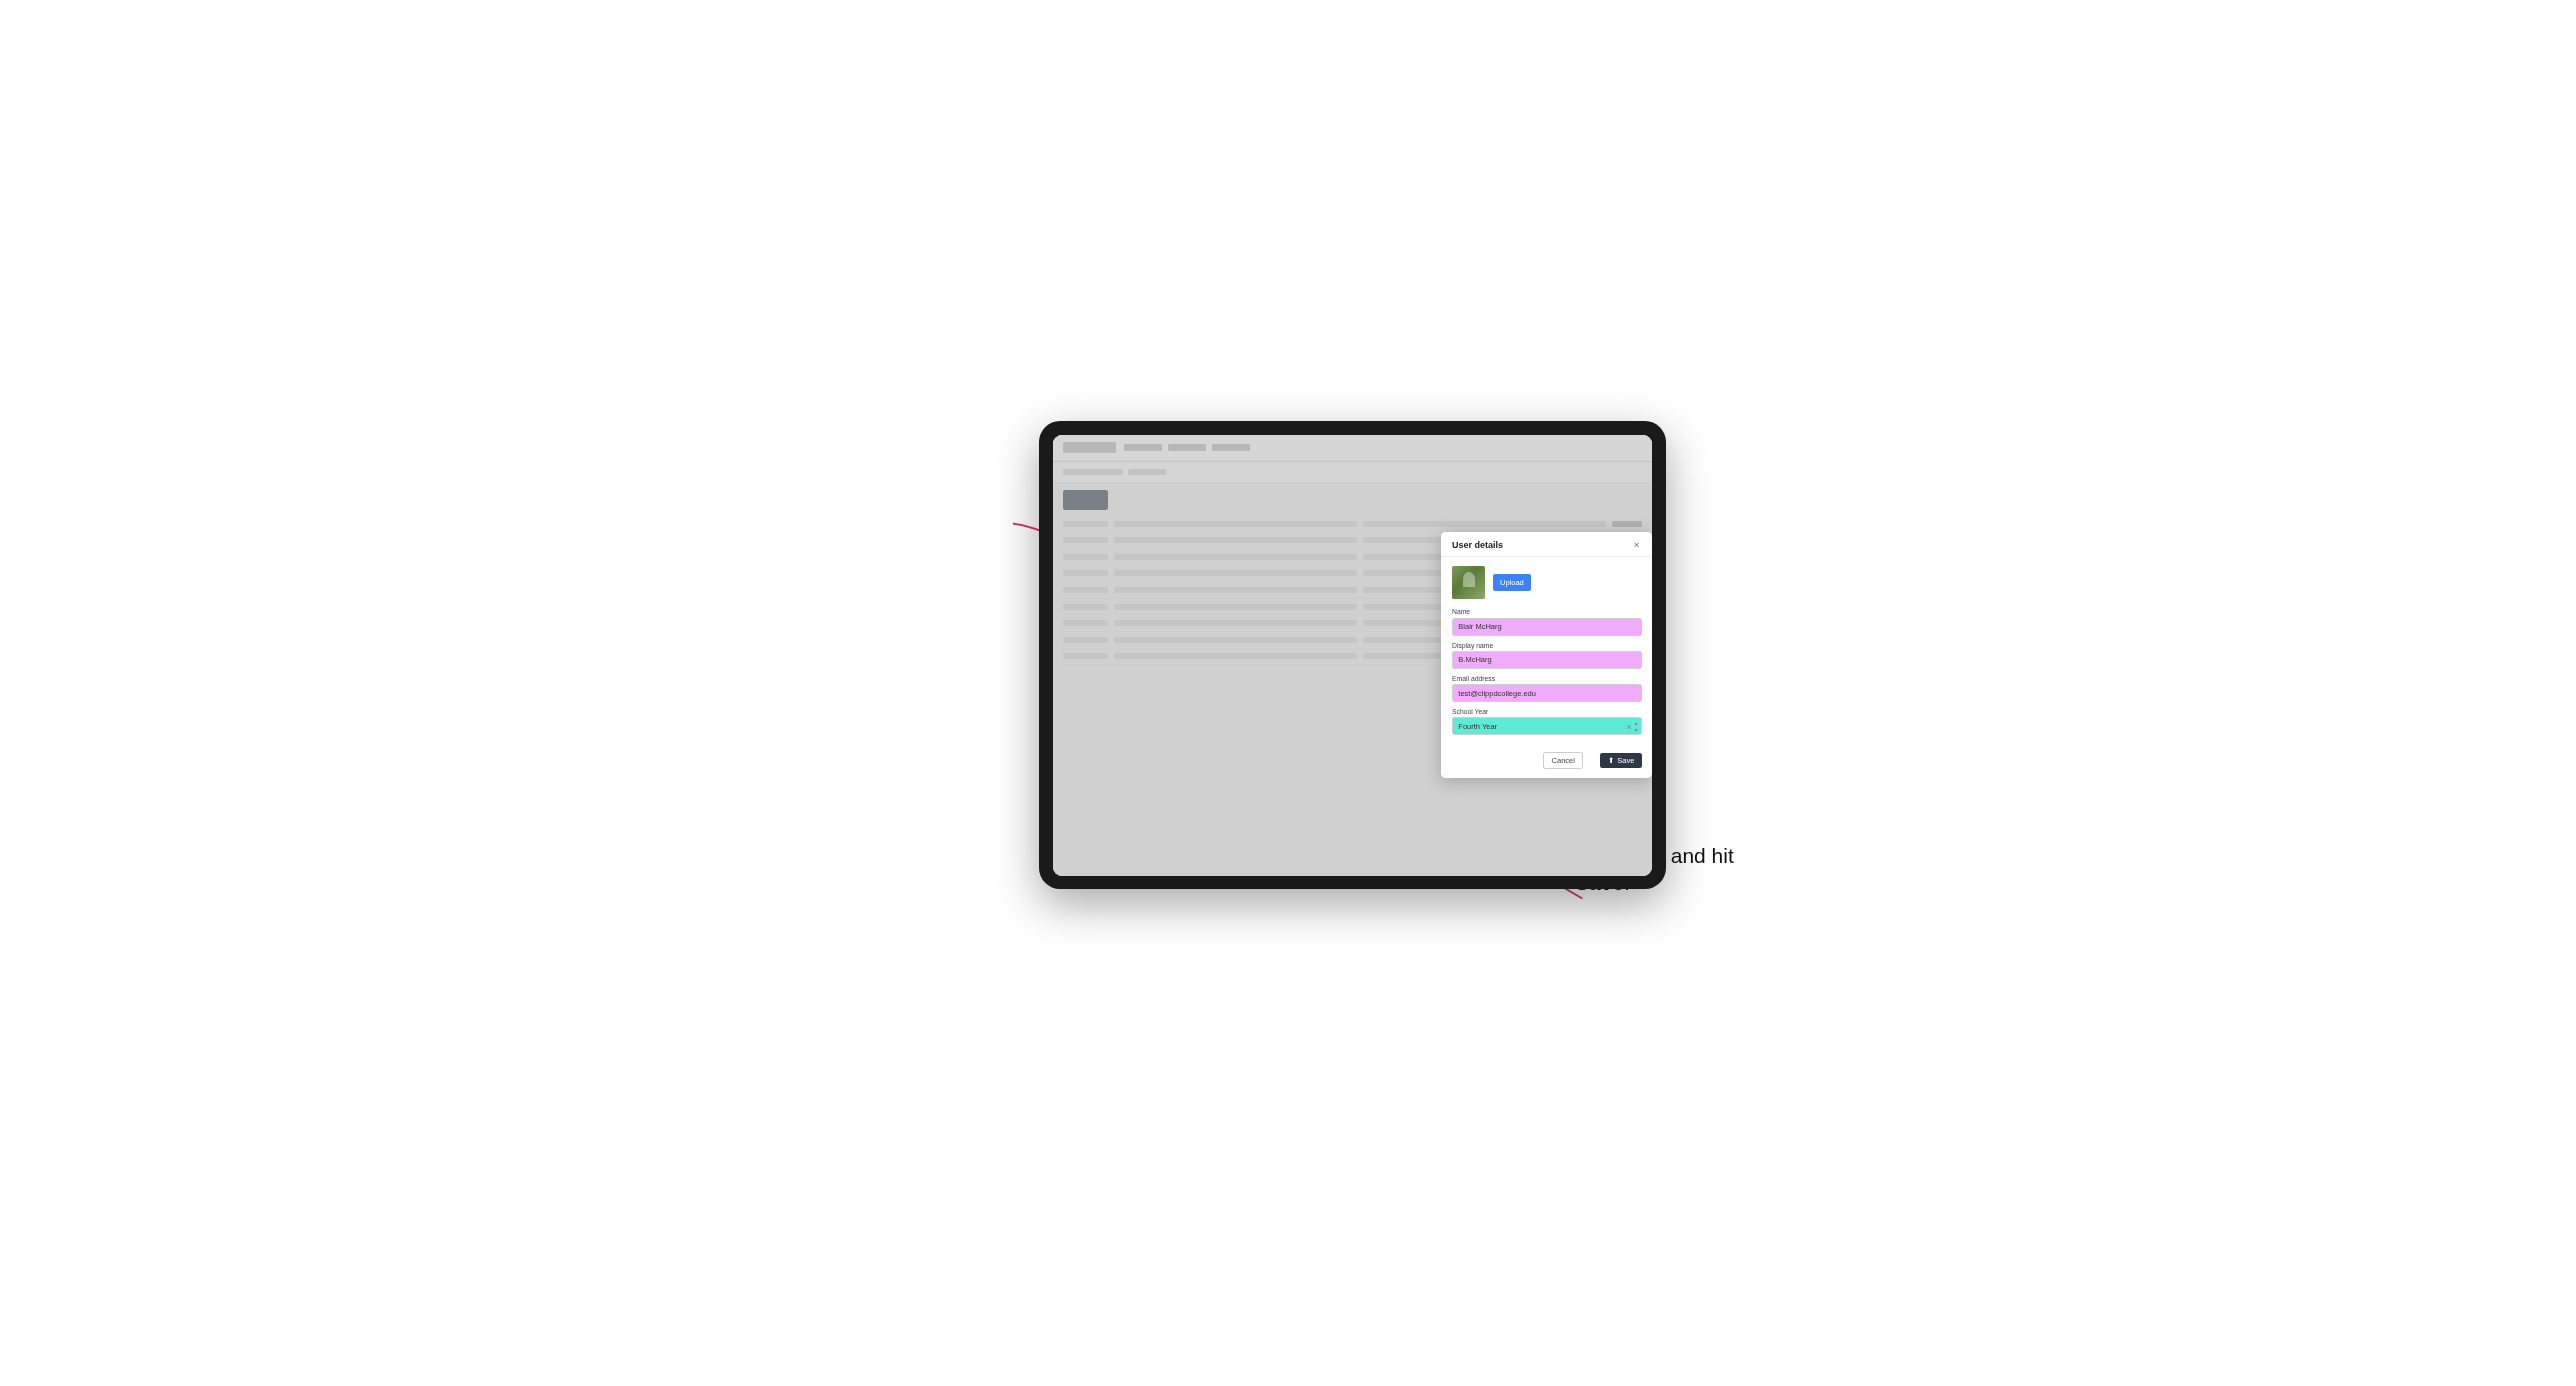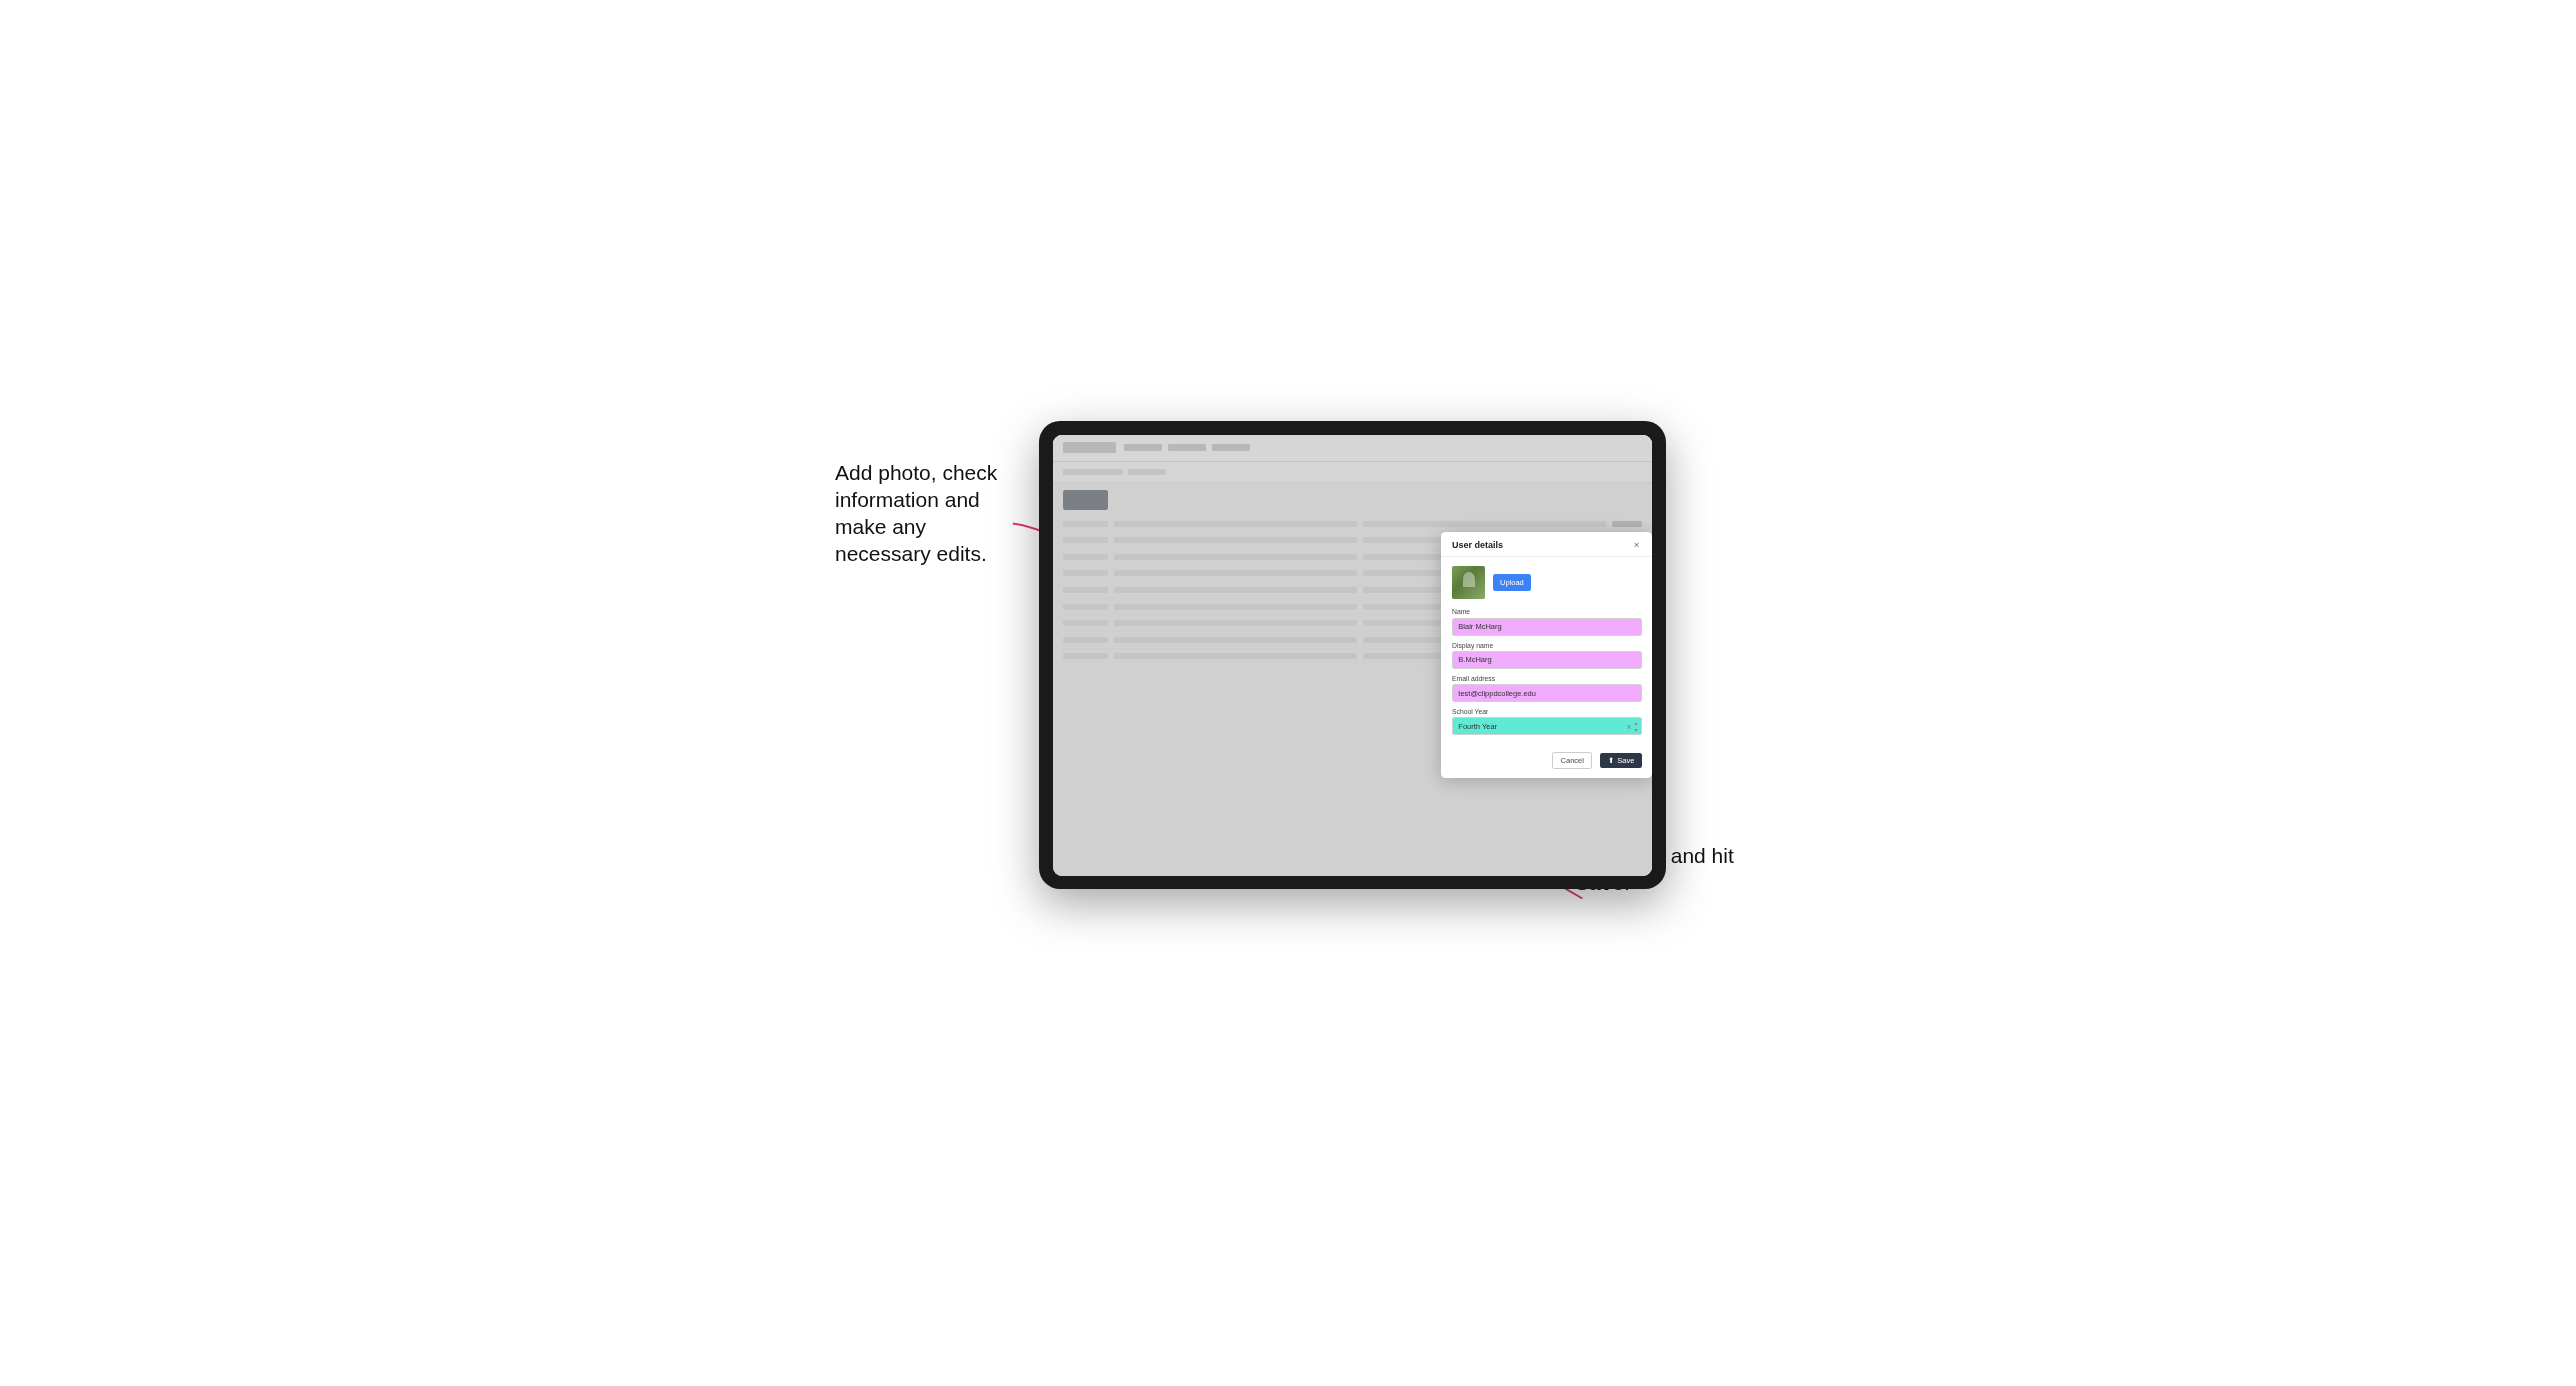--- a/index.html
+++ b/index.html
@@ -320,21 +320,21 @@
       font-size: 5.3px;
       color: #888;
       cursor: pointer;
     }
 
     
     .modal-footer {
       display: flex;
       align-items: center;
       justify-content: flex-end;
-      gap: 8px;
+      gap: 17px;
       padding: 0 10.6px 9px;
     }
 
     .btn-cancel {
       background: #fff;
       color: #444;
       border: 0.8px solid #ccc;
       border-radius: 2.3px;
       padding: 3px 7.5px;
       font-size: 7.5px;
@@ -363,23 +363,20 @@
     svg.arrow-svg {
       position: absolute;
       overflow: visible;
     }
   </style>
 </head>
 <body>
 
 <div class="scene">
 
-  <div class="annotation-left">
-    <span>Add photo, check information and make any necessary edits.</span>
-  </div>
 
   <svg class="arrow-svg" style="position:absolute;left:170px;top:117px;width:159px;height:98px;" viewBox="0 0 210 130" width="159" height="98">
     <defs>
       <marker id="arrowhead-left" markerWidth="8" markerHeight="6" refX="8" refY="3" orient="auto">
         <polygon points="0 0, 8 3, 0 6" fill="#e0356a"></polygon>
       </marker>
     </defs>
     <path d="M 10,10 Q 80,20 200,110" stroke="#e0356a" stroke-width="2.5" fill="none" marker-end="url(#arrowhead-left)"></path>
   </svg>
 

